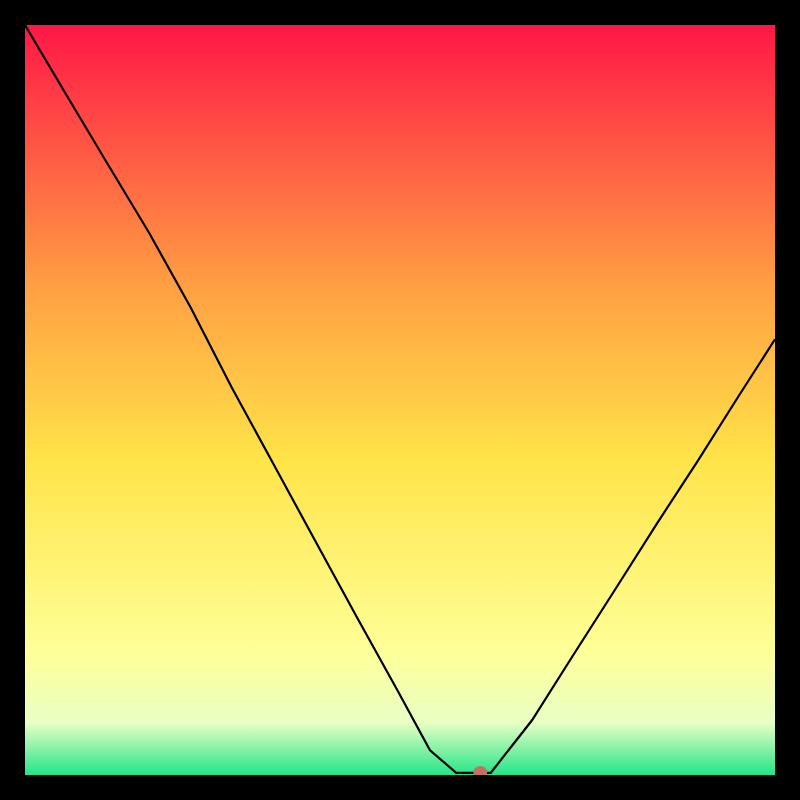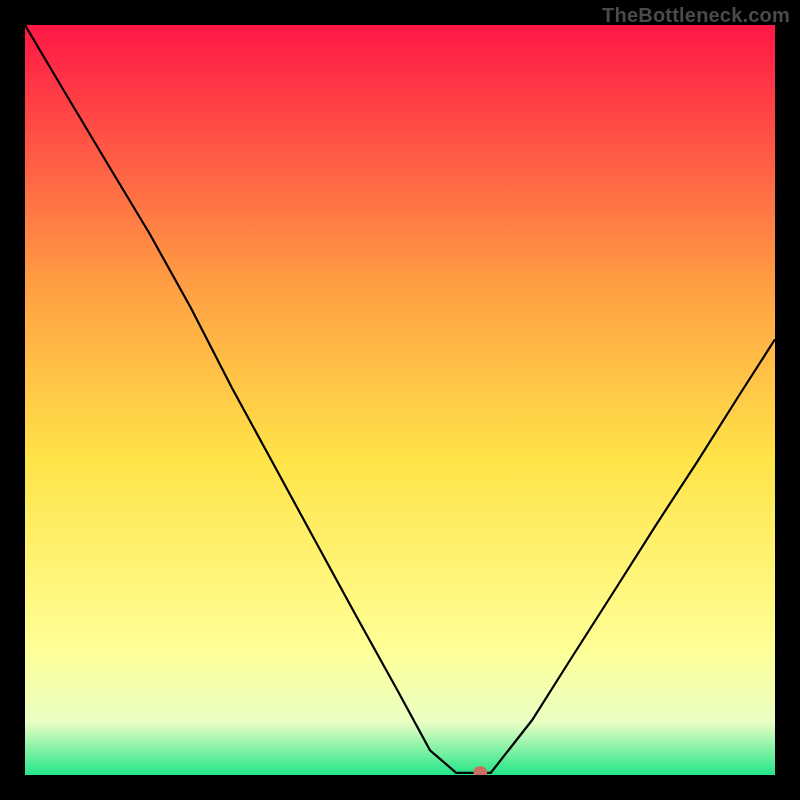--- a/index.html
+++ b/index.html
@@ -27,21 +27,20 @@
     height: 750px;
   }
   .plot svg { display: block; }
   .curve { fill: none; stroke: #000; stroke-width: 2.2; }
   .marker { fill: #c77062; stroke: none; }
 </style>
 </head>
 <body>
 
 <div class="frame">
-  <div class="watermark">TheBottleneck.com</div>
 
   <div class="plot">
     <svg id="plot-svg" width="750" height="750" viewBox="0 0 750 750">
       <defs>
         <linearGradient id="bg-grad" x1="0" y1="0" x2="0" y2="1">
           <stop offset="0%" stop-color="#ff1746"></stop>
           <stop offset="35%" stop-color="#ffa043"></stop>
           <stop offset="58%" stop-color="#ffe449"></stop>
           <stop offset="83%" stop-color="#ffff96"></stop>
           <stop offset="93%" stop-color="#e9ffc4"></stop>

